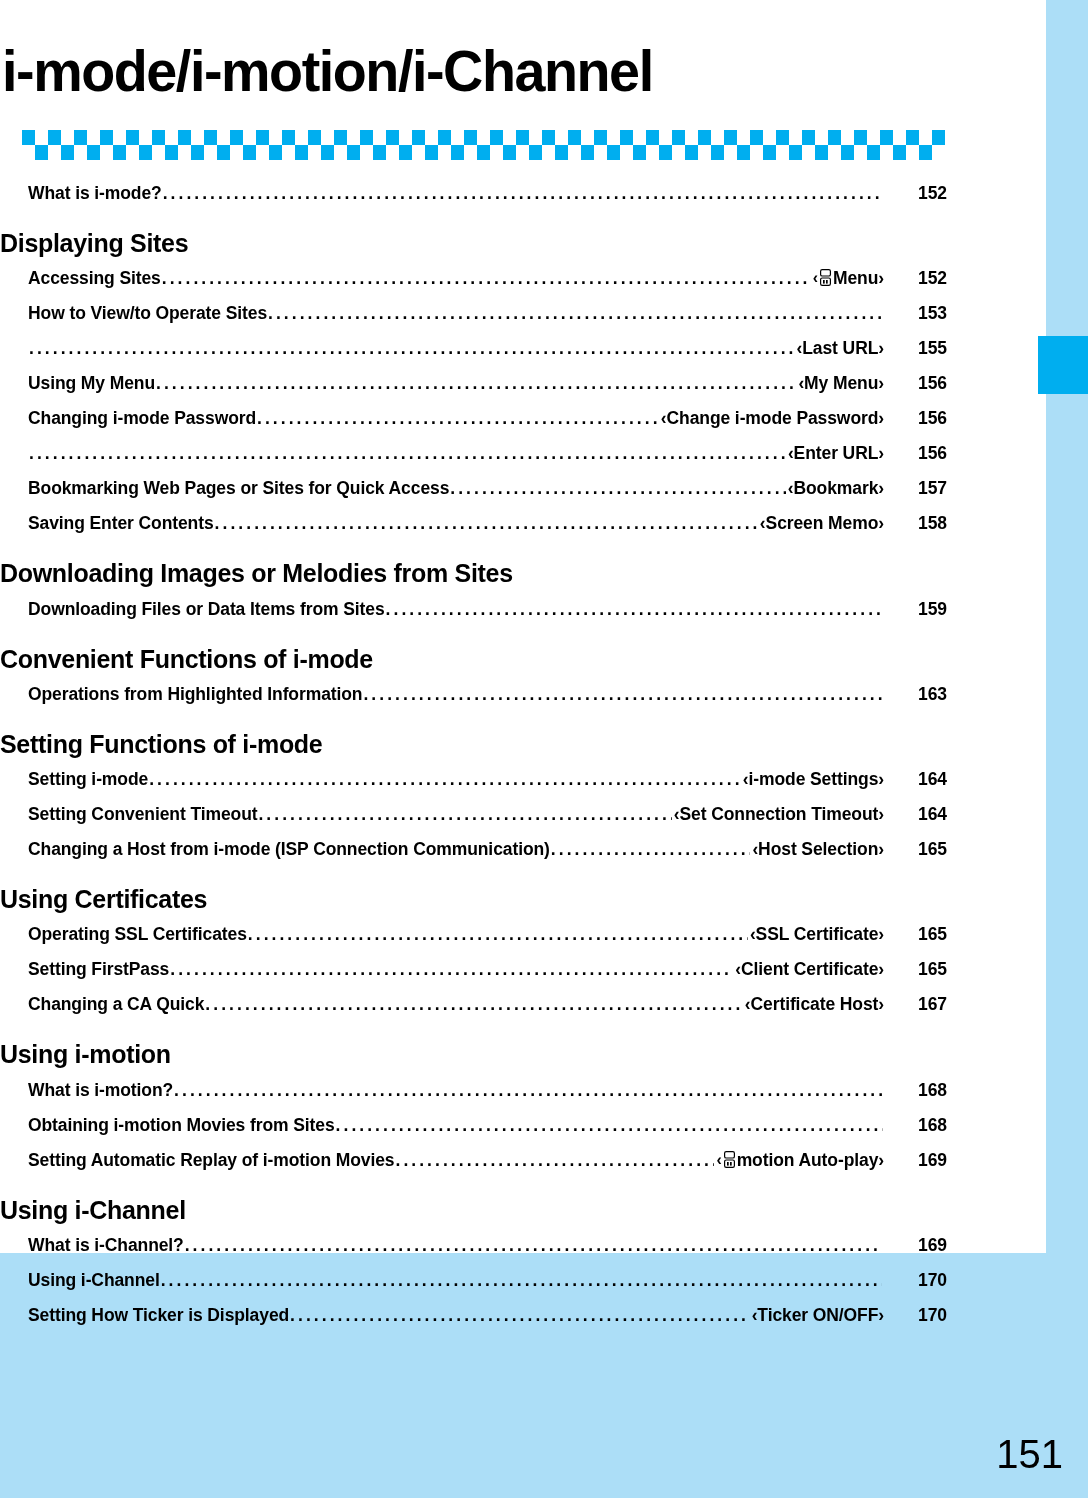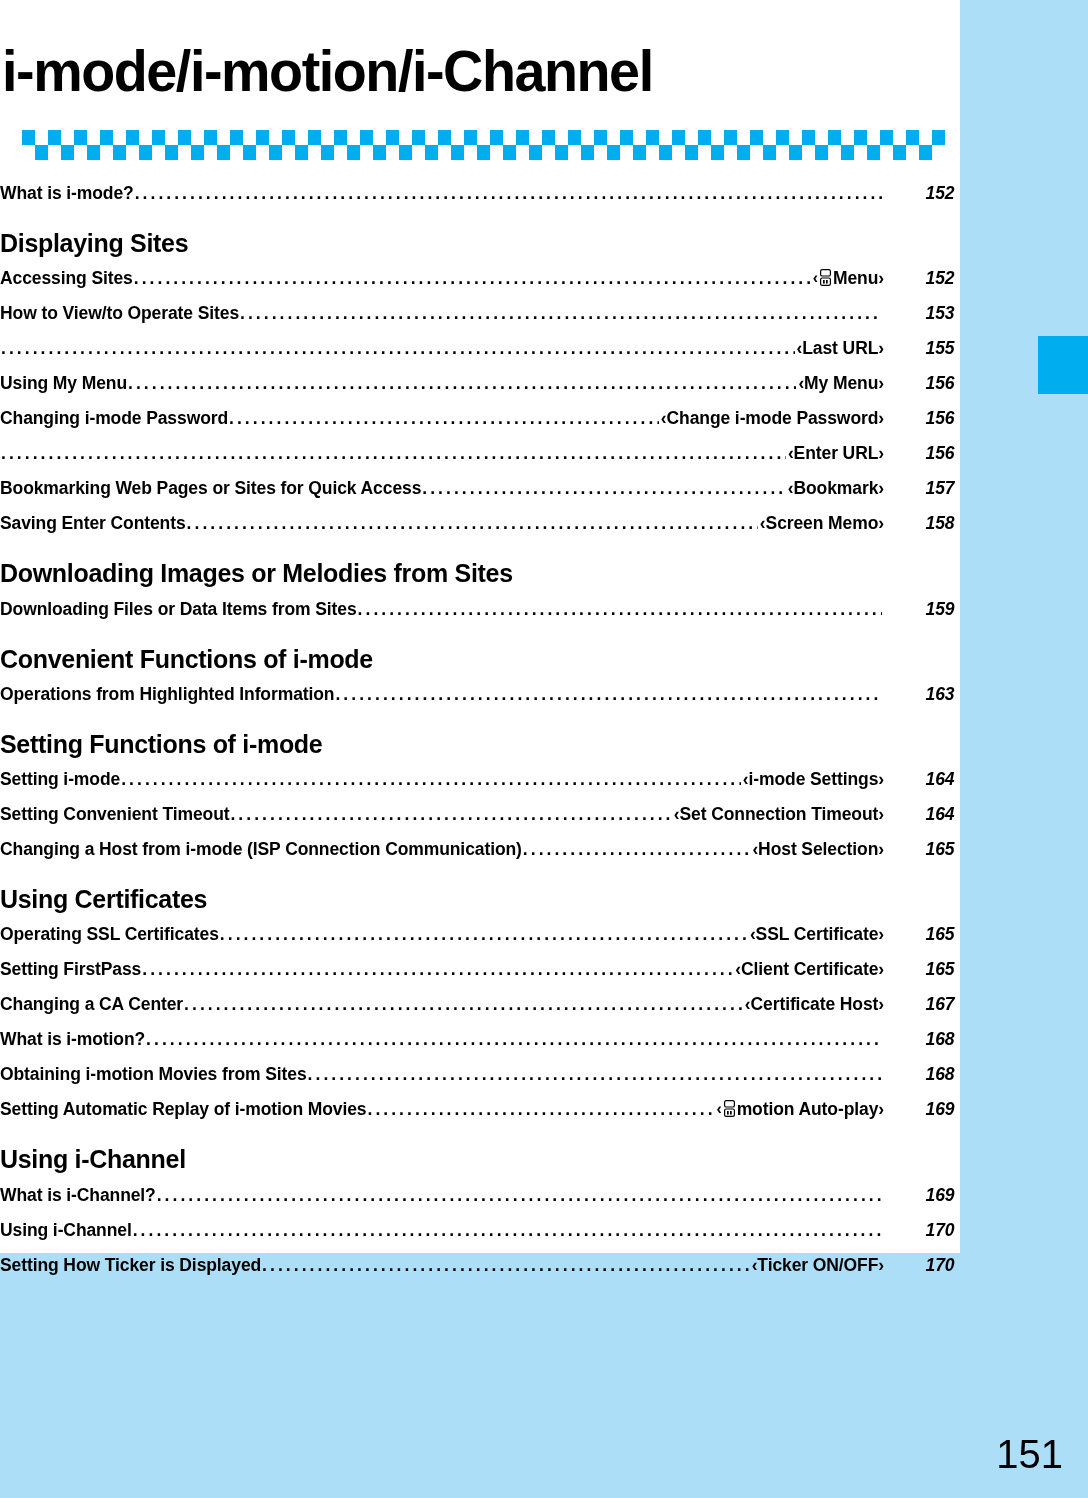--- a/index.html
+++ b/index.html
@@ -14,21 +14,21 @@
     position: relative;
     overflow: hidden;
     -webkit-font-smoothing: none;
   }
 
   
   #page-sheet {
     position: absolute;
     left: 0;
     top: 0;
-    width: 960px;
+    width: 1046px;
     height: 1253px;
     background: #FFFFFF;
   }
 
   
   #edge-tab {
     position: absolute;
     left: 1038px;
     top: 336px;
     width: 50px;
@@ -98,20 +98,21 @@
   .section-head.with-gap {
     margin-top: 17px;
   }
 
   .toc-entry {
     display: flex;
     align-items: baseline;
     font-size: 17.5px;
     font-weight: bold;
     color: #000;
+    padding-left: 28px;
     height: 35px;
     line-height: 35px;
     letter-spacing: -0.1px;
     white-space: nowrap;
   }
   .toc-entry .entry-title {
     flex: 0 0 auto;
   }
   .toc-entry .leader {
     flex: 1 1 auto;
@@ -127,24 +128,23 @@
     content: "...................................................................................................................................";
   }
   .toc-entry .entry-ref {
     flex: 0 0 auto;
     white-space: nowrap;
     padding-left: 1px;
   }
   .toc-entry .entry-page {
     flex: 0 0 auto;
     width: 78px;
-    text-align: center;
+    text-align: left;
     padding-left: 34px;
     box-sizing: border-box;
-    font-style: italic;
   }
 
   
   .angle {
     font-size: 16px;
     position: relative;
     top: -1px;
   }
 
   
@@ -357,25 +357,26 @@
         <span class="entry-ref">‹SSL Certificate›</span>
         <span class="entry-page">165</span>
       </div>
       <div class="toc-entry">
         <span class="entry-title">Setting FirstPass</span>
         <span class="leader"></span>
         <span class="entry-ref">‹Client Certificate›</span>
         <span class="entry-page">165</span>
       </div>
       <div class="toc-entry">
-        <span class="entry-title">Changing a CA Center</span>
+        <span class="entry-title">Changing a CA Quick</span>
         <span class="leader"></span>
         <span class="entry-ref">‹Certificate Host›</span>
         <span class="entry-page">167</span>
       </div>
+      <div class="section-head with-gap">Using i-motion</div>
       <div class="toc-entry">
         <span class="entry-title">What is i-motion?</span>
         <span class="leader"></span>
         <span class="entry-ref"></span>
         <span class="entry-page">168</span>
       </div>
       <div class="toc-entry">
         <span class="entry-title">Obtaining i-motion Movies from Sites</span>
         <span class="leader"></span>
         <span class="entry-page">168</span>

